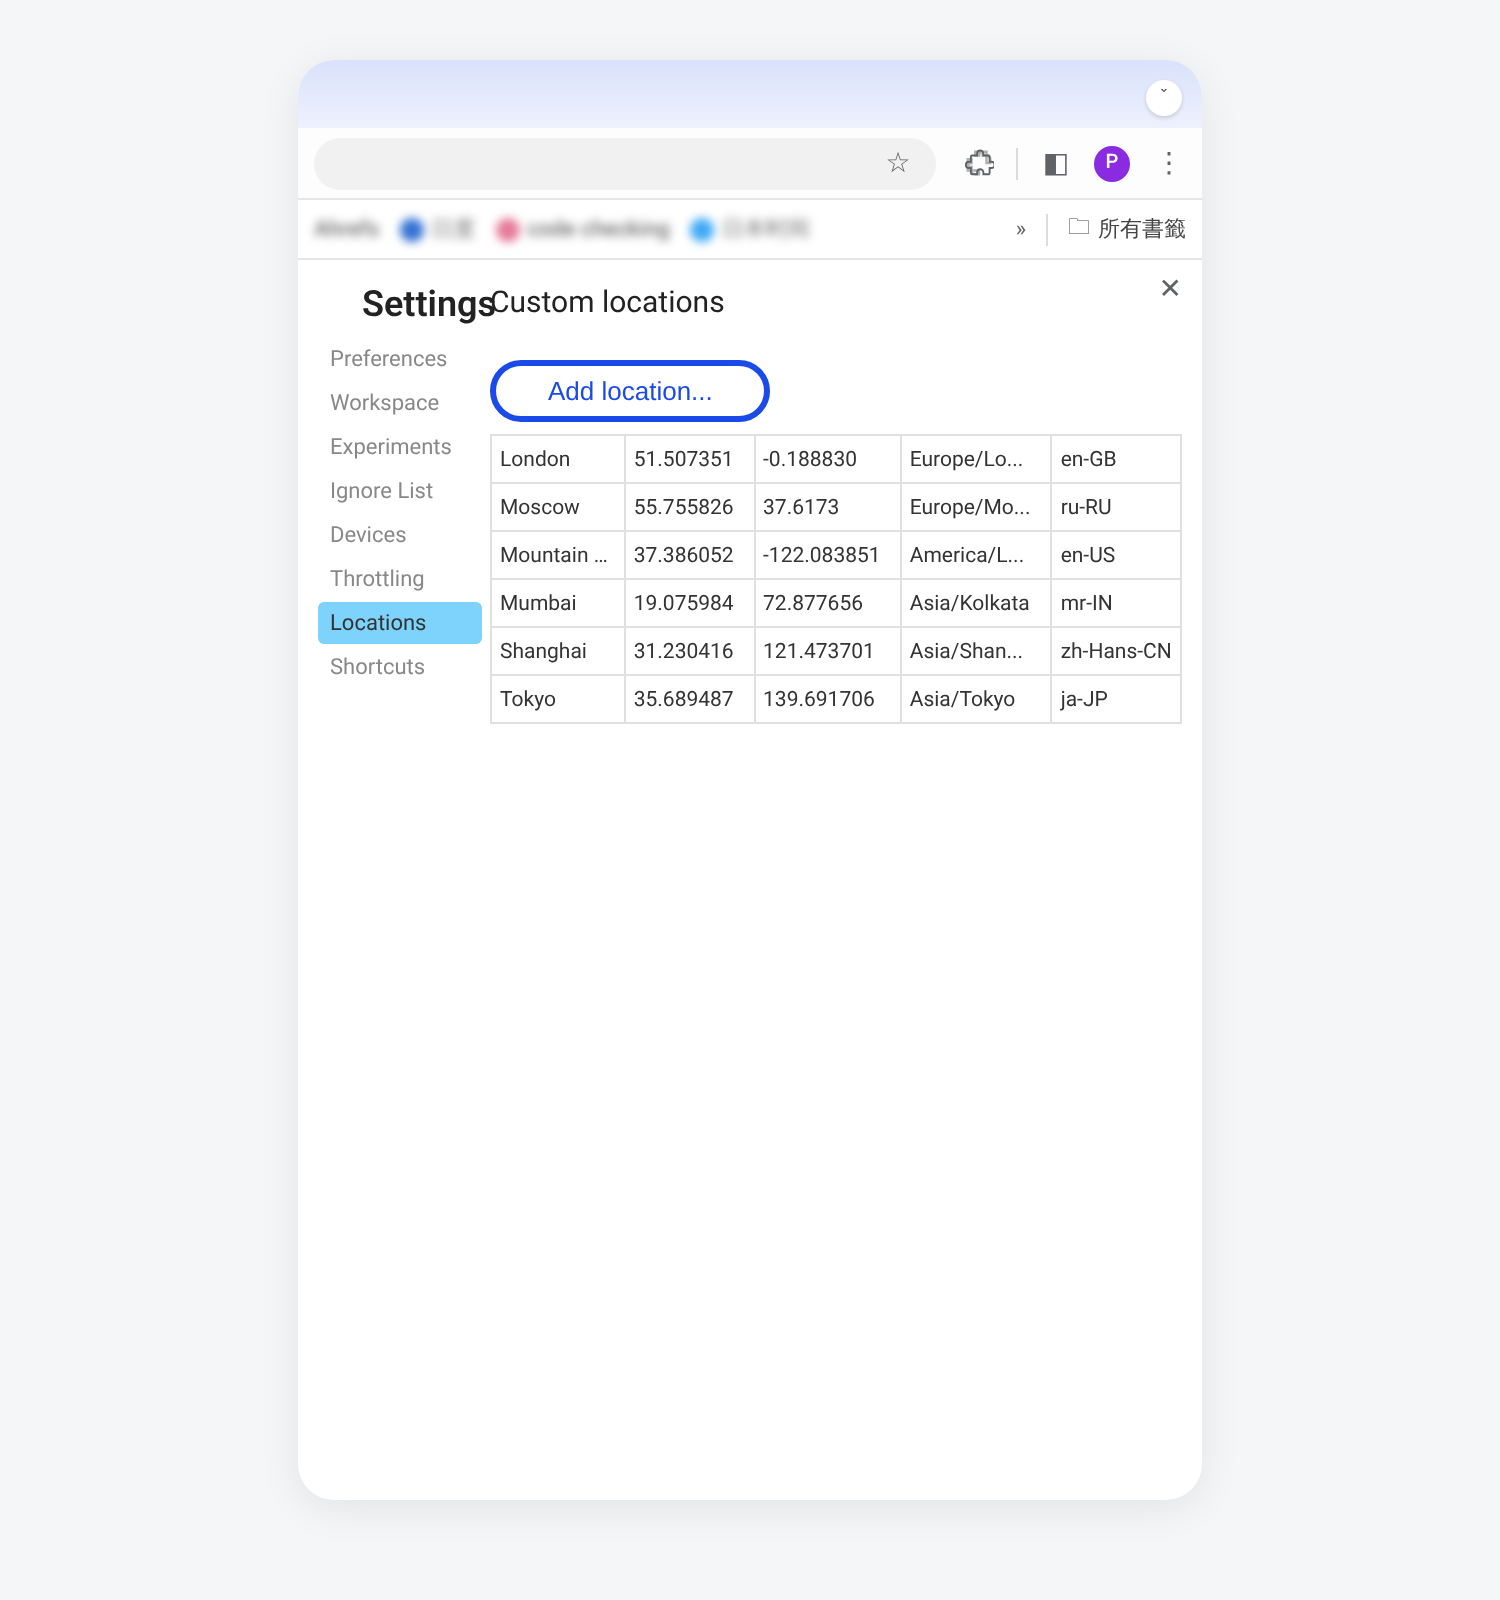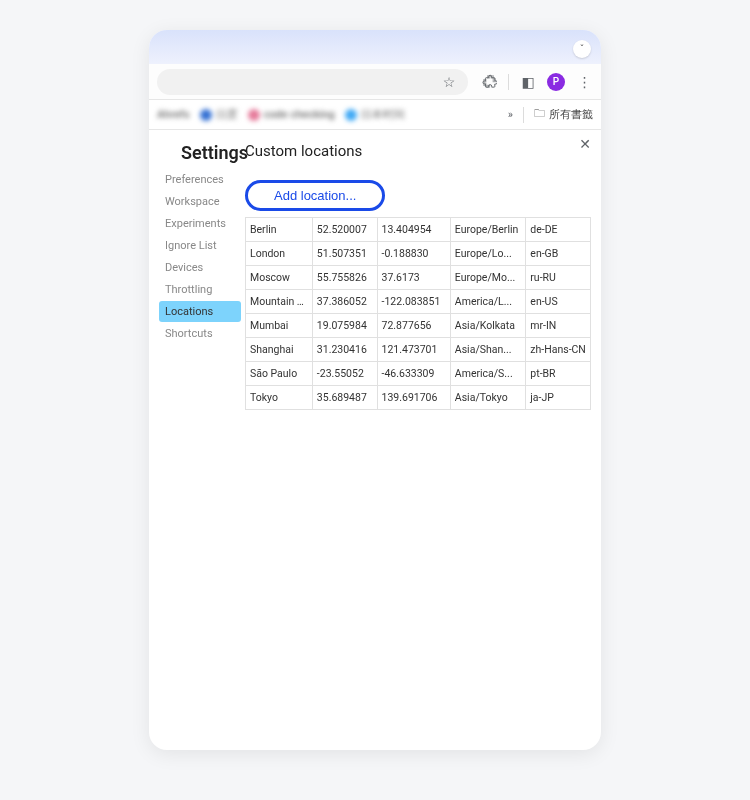--- a/index.html
+++ b/index.html
@@ -260,27 +260,20 @@
       <table class="loc-table">
         <colgroup>
           <col class="col-name">
             <col class="col-lat">
             <col class="col-lon">
             <col class="col-tz">
             <col class="col-loc">
         </colgroup>
         <tbody id="loc-tbody">
             <tr>
-              <td>Berlin</td>
-              <td>52.520007</td>
-              <td>13.404954</td>
-              <td>Europe/Berlin</td>
-              <td>de-DE</td>
-            </tr>
-            <tr>
               <td>London</td>
               <td>51.507351</td>
               <td>-0.188830</td>
               <td>Europe/Lo...</td>
               <td>en-GB</td>
             </tr>
             <tr>
               <td>Moscow</td>
               <td>55.755826</td>
               <td>37.6173</td>
@@ -302,27 +295,20 @@
               <td>mr-IN</td>
             </tr>
             <tr>
               <td>Shanghai</td>
               <td>31.230416</td>
               <td>121.473701</td>
               <td>Asia/Shan...</td>
               <td>zh-Hans-CN</td>
             </tr>
             <tr>
-              <td>São Paulo</td>
-              <td>-23.55052</td>
-              <td>-46.633309</td>
-              <td>America/S...</td>
-              <td>pt-BR</td>
-            </tr>
-            <tr>
               <td>Tokyo</td>
               <td>35.689487</td>
               <td>139.691706</td>
               <td>Asia/Tokyo</td>
               <td>ja-JP</td>
             </tr>
           </tbody>
       </table>
     </div>
   </div>

